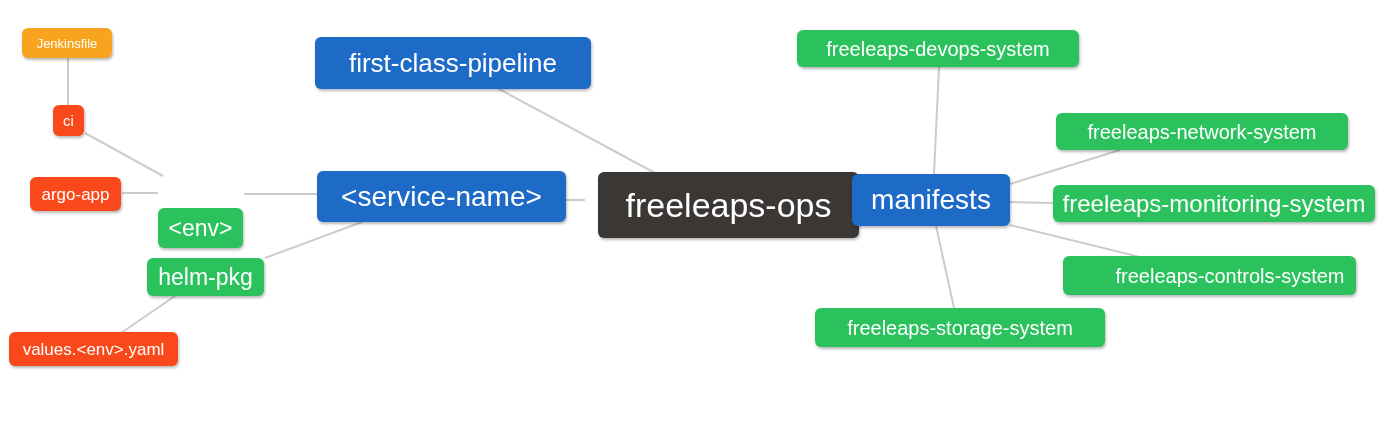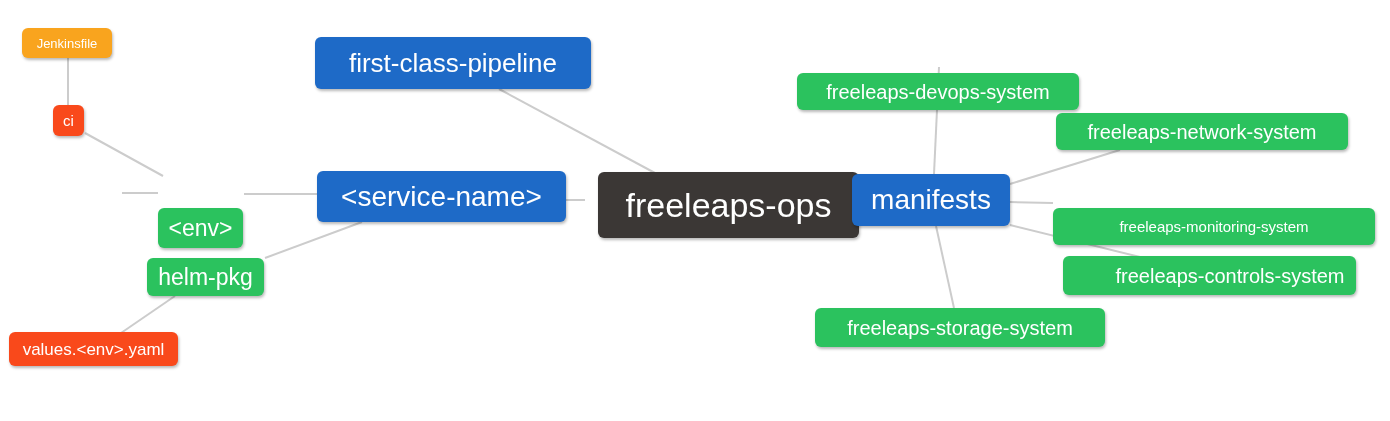--- a/index.html
+++ b/index.html
@@ -54,25 +54,26 @@
       <line x1="846" y1="201" x2="852" y2="201" stroke="#cccccc" stroke-width="2"></line>
       <line x1="934" y1="174" x2="939" y2="67" stroke="#cccccc" stroke-width="2"></line>
       <line x1="1010" y1="184" x2="1120" y2="150" stroke="#cccccc" stroke-width="2"></line>
       <line x1="1010" y1="202" x2="1053" y2="203" stroke="#cccccc" stroke-width="2"></line>
       <line x1="1010" y1="225" x2="1140" y2="257" stroke="#cccccc" stroke-width="2"></line>
       <line x1="936" y1="226" x2="954" y2="308" stroke="#cccccc" stroke-width="2"></line>
     </svg>
 
 <div class="node" style="left: 22px; top: 28px; width: 90px; height: 30px; background: rgb(249, 164, 30); font-size: 13px; color: rgb(255, 255, 255);">Jenkinsfile</div>
     <div class="node" style="left: 53px; top: 105px; width: 31px; height: 31px; background: rgb(249, 73, 27); font-size: 15px; color: rgb(255, 255, 255);">ci</div>
+    <div class="node" style="left: 30px; top: 177px; width: 91px; height: 34px; background: rgb(249, 73, 27); font-size: 17px; color: rgb(255, 255, 255);">argo-app</div>
     <div class="node" style="left: 158px; top: 176px; width: 85px; height: 40px; background: rgb(43, 194, 94); font-size: 23px; color: rgb(255, 255, 255); margin-top: 32px;">&lt;env&gt;</div>
     <div class="node" style="left: 147px; top: 258px; width: 117px; height: 38px; background: rgb(43, 194, 94); font-size: 23px; color: rgb(255, 255, 255);">helm-pkg</div>
     <div class="node" style="left: 9px; top: 332px; width: 169px; height: 34px; background: rgb(249, 73, 27); font-size: 17px; color: rgb(255, 255, 255);">values.&lt;env&gt;.yaml</div>
     <div class="node" style="left: 315px; top: 37px; width: 276px; height: 52px; background: rgb(30, 106, 199); font-size: 26px; color: rgb(255, 255, 255);">first-class-pipeline</div>
     <div class="node" style="left: 317px; top: 171px; width: 249px; height: 51px; background: rgb(30, 106, 199); font-size: 28px; color: rgb(255, 255, 255);">&lt;service-name&gt;</div>
     <div class="node" style="left: 598px; top: 172px; width: 261px; height: 66px; background: rgb(59, 55, 53); font-size: 34px; color: rgb(255, 255, 255);">freeleaps-ops</div>
     <div class="node" style="left: 852px; top: 174px; width: 158px; height: 52px; background: rgb(30, 106, 199); font-size: 28px; color: rgb(255, 255, 255);">manifests</div>
-    <div class="node" style="left: 797px; top: 30px; width: 282px; height: 37px; background: rgb(43, 194, 94); font-size: 20px; color: rgb(255, 255, 255); margin-top: 43px;">freeleaps-devops-system</div>
+    <div class="node" style="left: 797px; top: 30px; width: 282px; height: 37px; background: rgb(43, 194, 94); font-size: 20px; color: rgb(255, 255, 255);">freeleaps-devops-system</div>
     <div class="node" style="left: 1056px; top: 113px; width: 292px; height: 37px; background: rgb(43, 194, 94); font-size: 20px; color: rgb(255, 255, 255);">freeleaps-network-system</div>
-    <div class="node" style="left: 1053px; top: 185px; width: 322px; height: 37px; background: rgb(43, 194, 94); font-size: 15px; color: rgb(255, 255, 255); margin-top: 23px;">freeleaps-monitoring-system</div>
+    <div class="node" style="left: 1053px; top: 185px; width: 322px; height: 37px; background: rgb(43, 194, 94); font-size: 24px; color: rgb(255, 255, 255);">freeleaps-monitoring-system</div>
     <div class="node" style="left: 1063px; top: 256px; width: 293px; height: 39px; background: rgb(43, 194, 94); font-size: 20px; color: rgb(255, 255, 255); padding-left: 41px;">freeleaps-controls-system</div>
     <div class="node" style="left: 815px; top: 308px; width: 290px; height: 39px; background: rgb(43, 194, 94); font-size: 20px; color: rgb(255, 255, 255); text-align: center;">freeleaps-storage-system</div>
   </div>
 
 </body></html>

